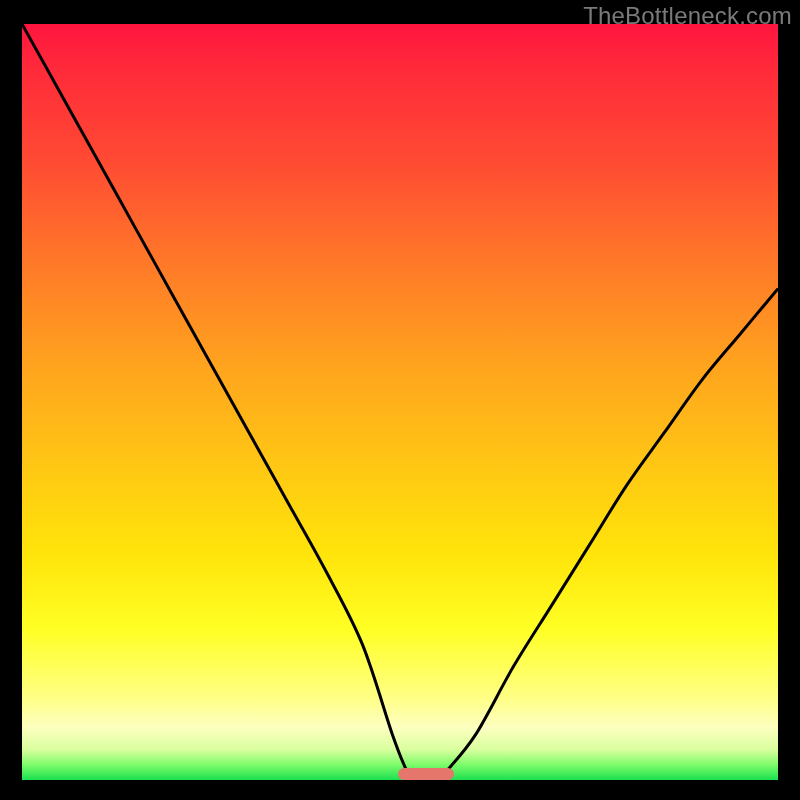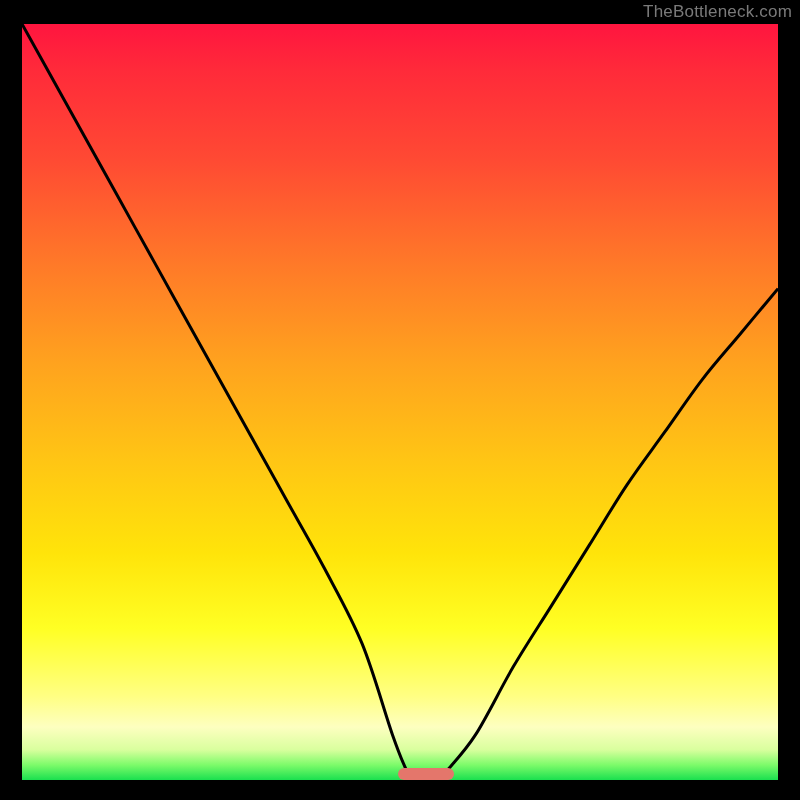--- a/index.html
+++ b/index.html
@@ -56,21 +56,21 @@
     left: 0;
     top: 0;
     width: 100%;
     height: 100%;
   }
   .watermark {
     position: absolute;
     top: 2px;
     right: 8px;
     color: #7a7a7a;
-    font-size: 17px;
+    font-size: 24px;
     letter-spacing: 0.2px;
     user-select: none;
   }
   .marker {
     position: absolute;
     background: #e4766b;
     border-radius: 8px;
     height: 12px;
     width: 56px;
   }

